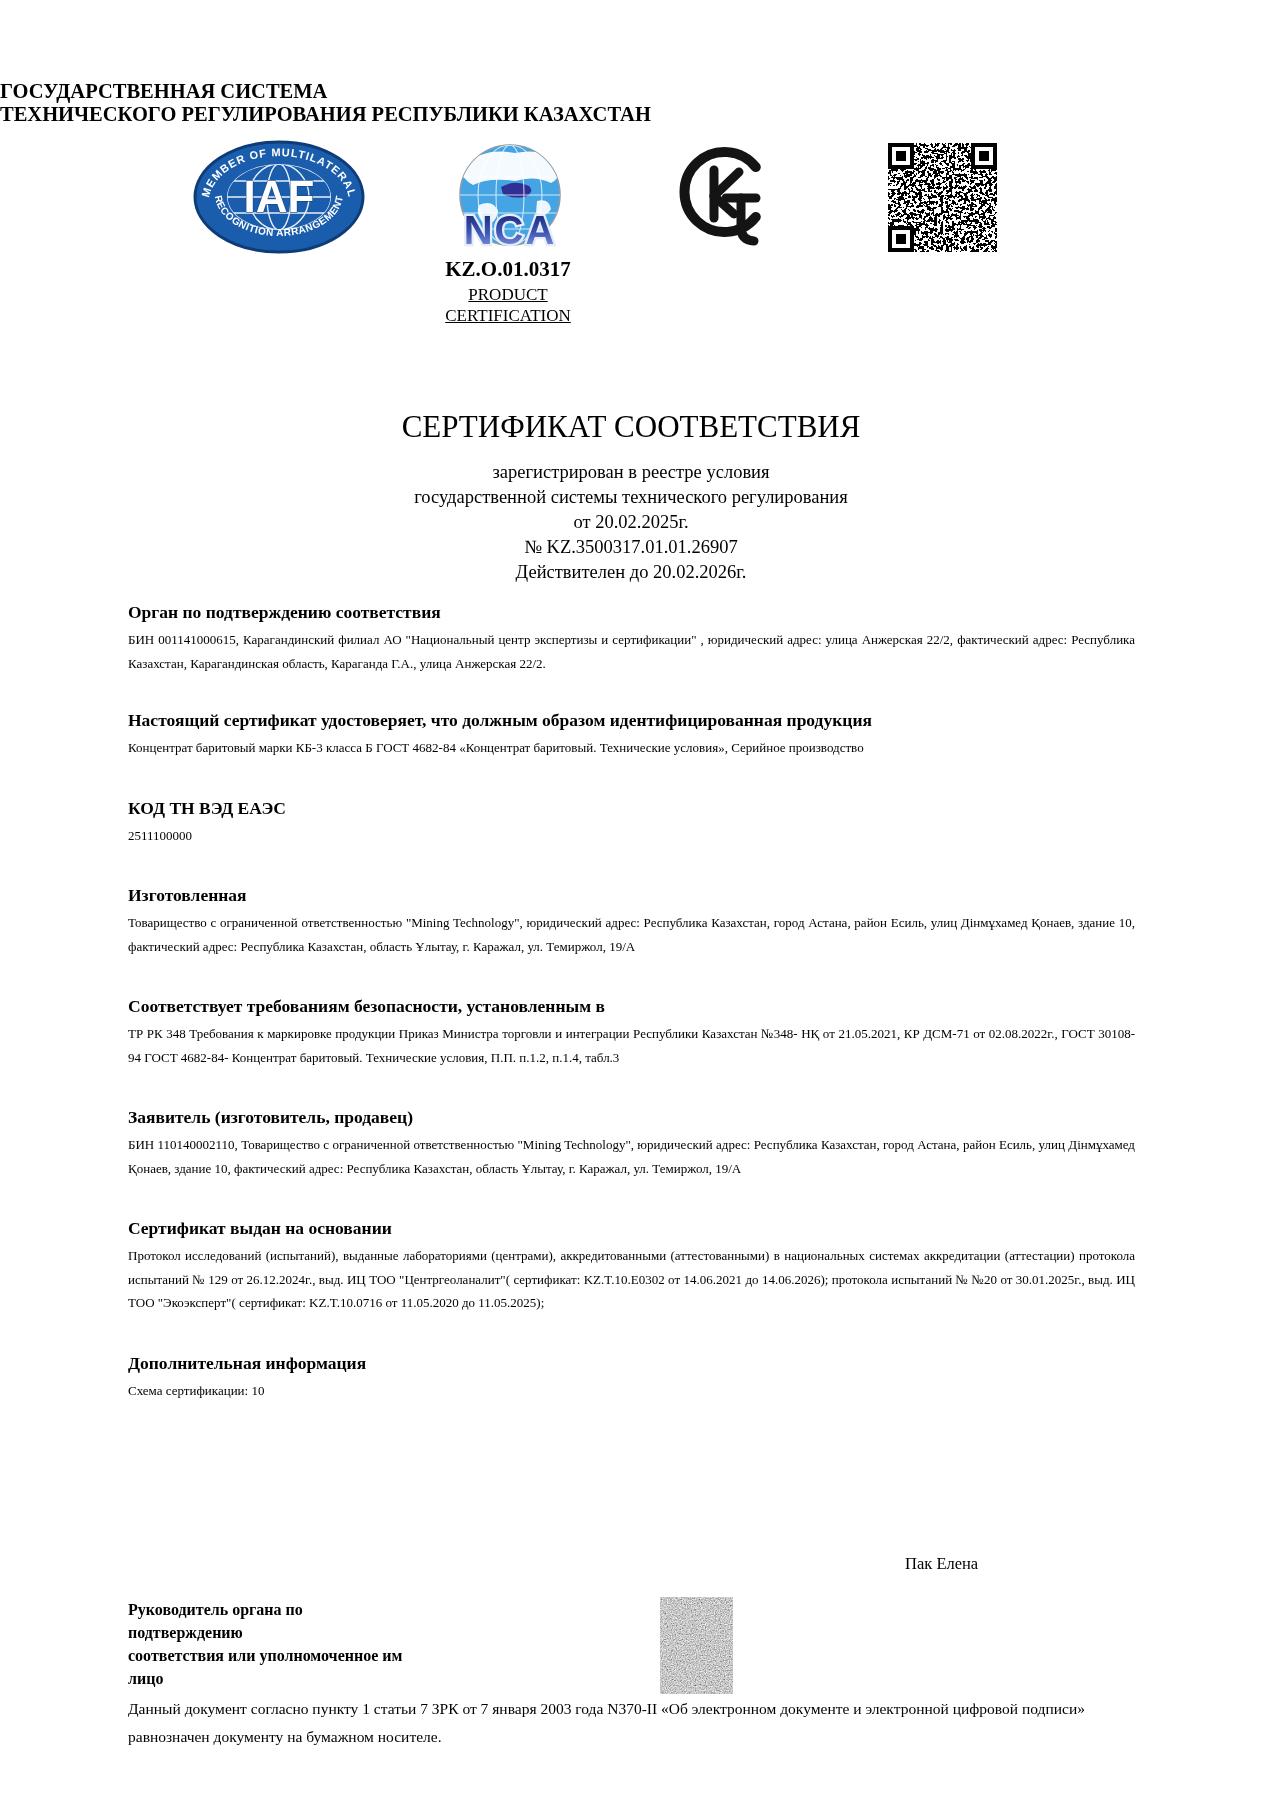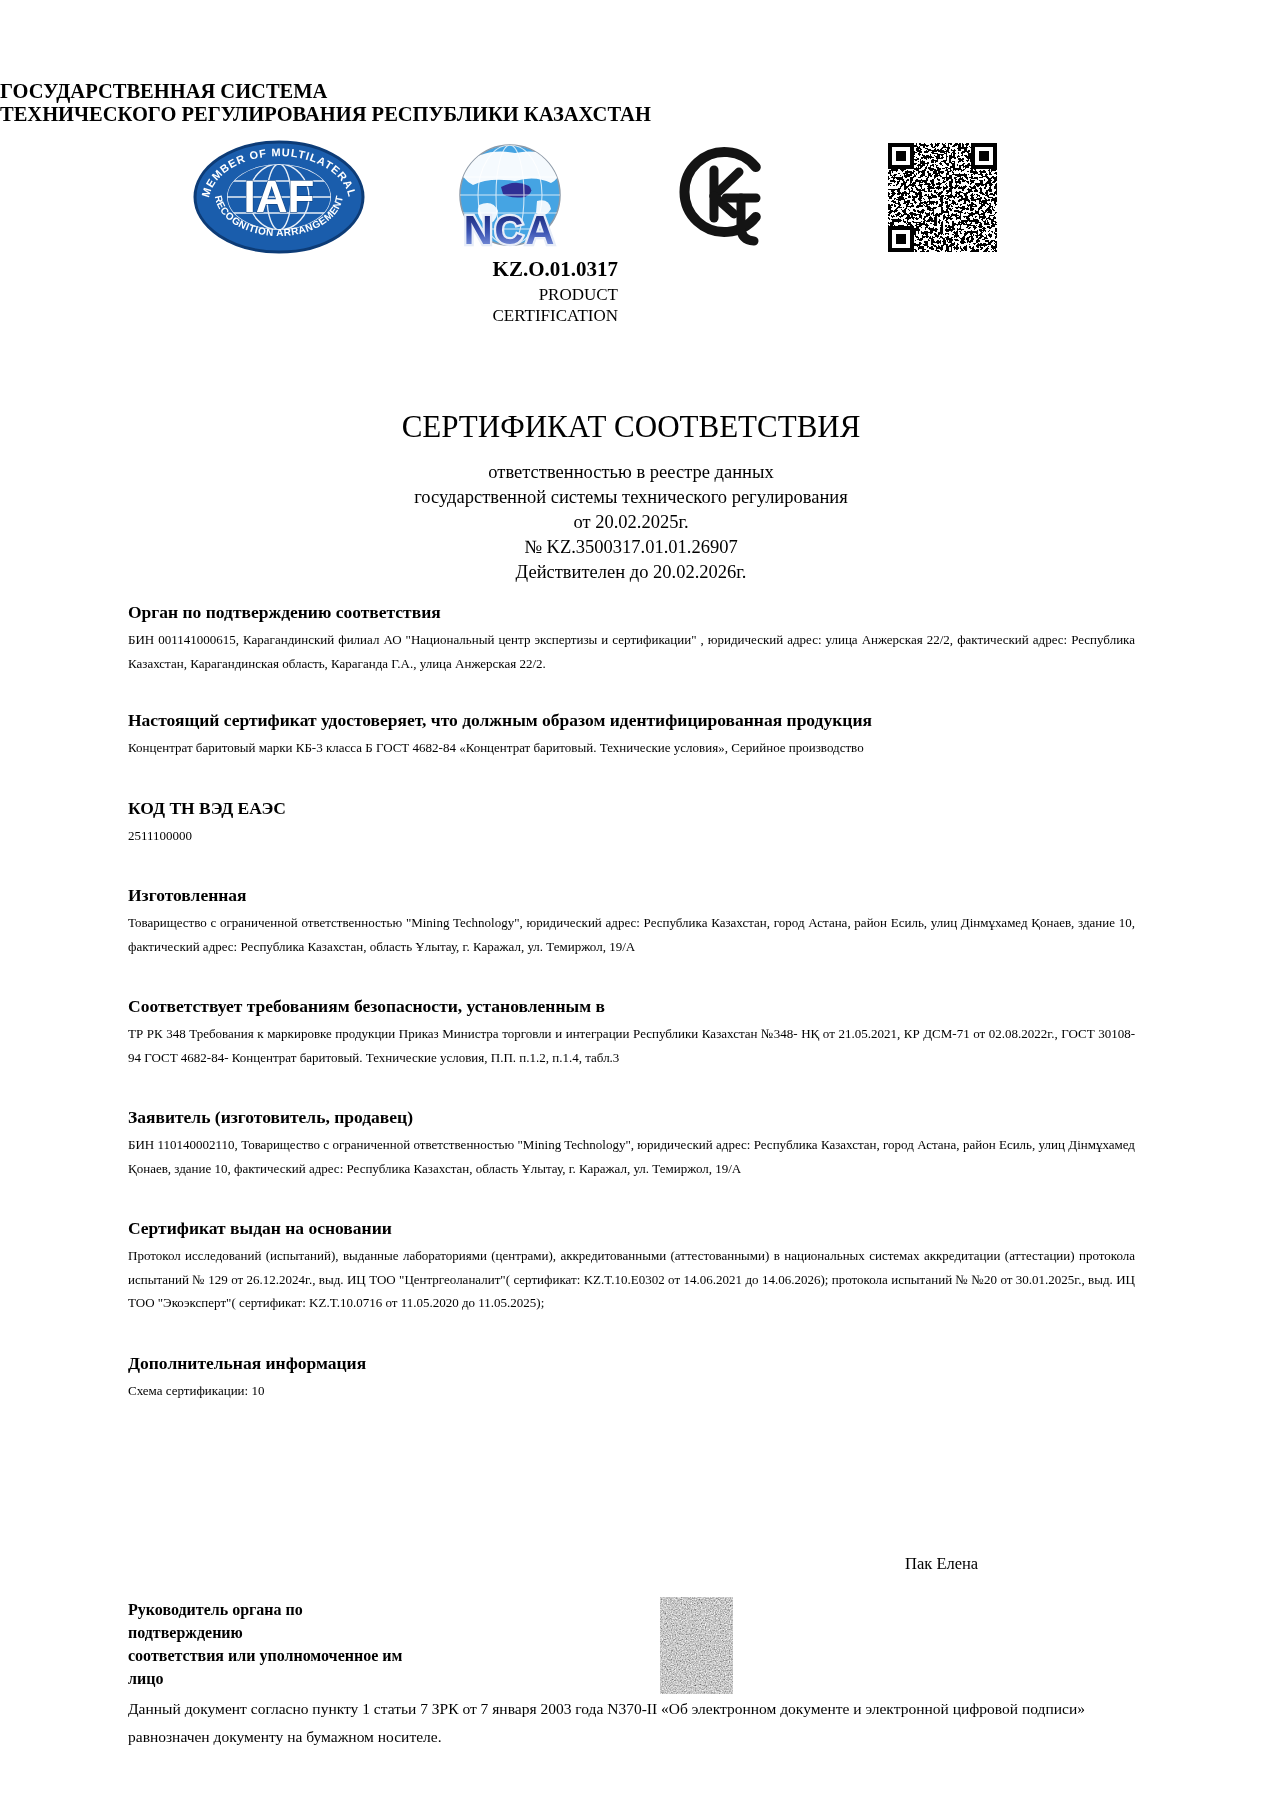--- a/index.html
+++ b/index.html
@@ -11,26 +11,26 @@
   .abs{position:absolute;}
   .header{
     top:80px;left:0;right:0;
     font-weight:bold;font-size:20.5px;line-height:23px;
   }
   .logo-iaf{left:193px;top:140px;}
   .logo-nca{left:443px;top:141px;}
   .logo-kt{left:676px;top:134px;}
   .qr{left:886px;top:141px;}
   .cert-code{
-    top:257px;left:398px;width:220px;text-align:right;
+    top:257px;left:398px;width:220px;text-align:center;
     font-weight:bold;font-size:21px;
   }
   .prod-cert{
-    top:284px;left:398px;width:220px;text-align:right;
-    font-size:17px;line-height:21px;
+    top:284px;left:398px;width:220px;text-align:center;
+    font-size:17px;line-height:21px;text-decoration:underline;
   }
   .title-block{top:410px;left:0;right:0;text-align:center;}
   .title-block h1{
     margin:0 0 17px 0;font-size:31px;line-height:33px;font-weight:normal;
   }
   .title-block .sub{font-size:18.5px;line-height:25px;}
   .content{left:128px;top:601px;width:1007px;}
   .sec{margin:0 0 37px 0;}
   .sec.first{margin-bottom:34px;}
   .sec h2{
@@ -172,21 +172,21 @@
 </div>
 
 <div class="abs cert-code">KZ.O.01.0317</div>
 <div class="abs prod-cert">
   <div>PRODUCT</div>
   <div>CERTIFICATION</div>
 </div>
 
 <div class="abs title-block">
   <h1>СЕРТИФИКАТ СООТВЕТСТВИЯ</h1>
-  <div class="sub">ответственностью в реестре данных</div>
+  <div class="sub">зарегистрирован в реестре условия</div>
   <div class="sub">государственной системы технического регулирования</div>
   <div class="sub">от 20.02.2025г.</div>
   <div class="sub">№ KZ.3500317.01.01.26907</div>
   <div class="sub">Действителен до 20.02.2026г.</div>
 </div>
 
 <div class="abs content">
   <div class="sec first">
     <h2>Орган по подтверждению соответствия</h2>
     <p>БИН 001141000615, Карагандинский филиал АО "Национальный центр экспертизы и сертификации" , юридический адрес: улица Анжерская 22/2, фактический адрес: Республика Казахстан, Карагандинская область, Караганда Г.А., улица Анжерская 22/2.</p>

